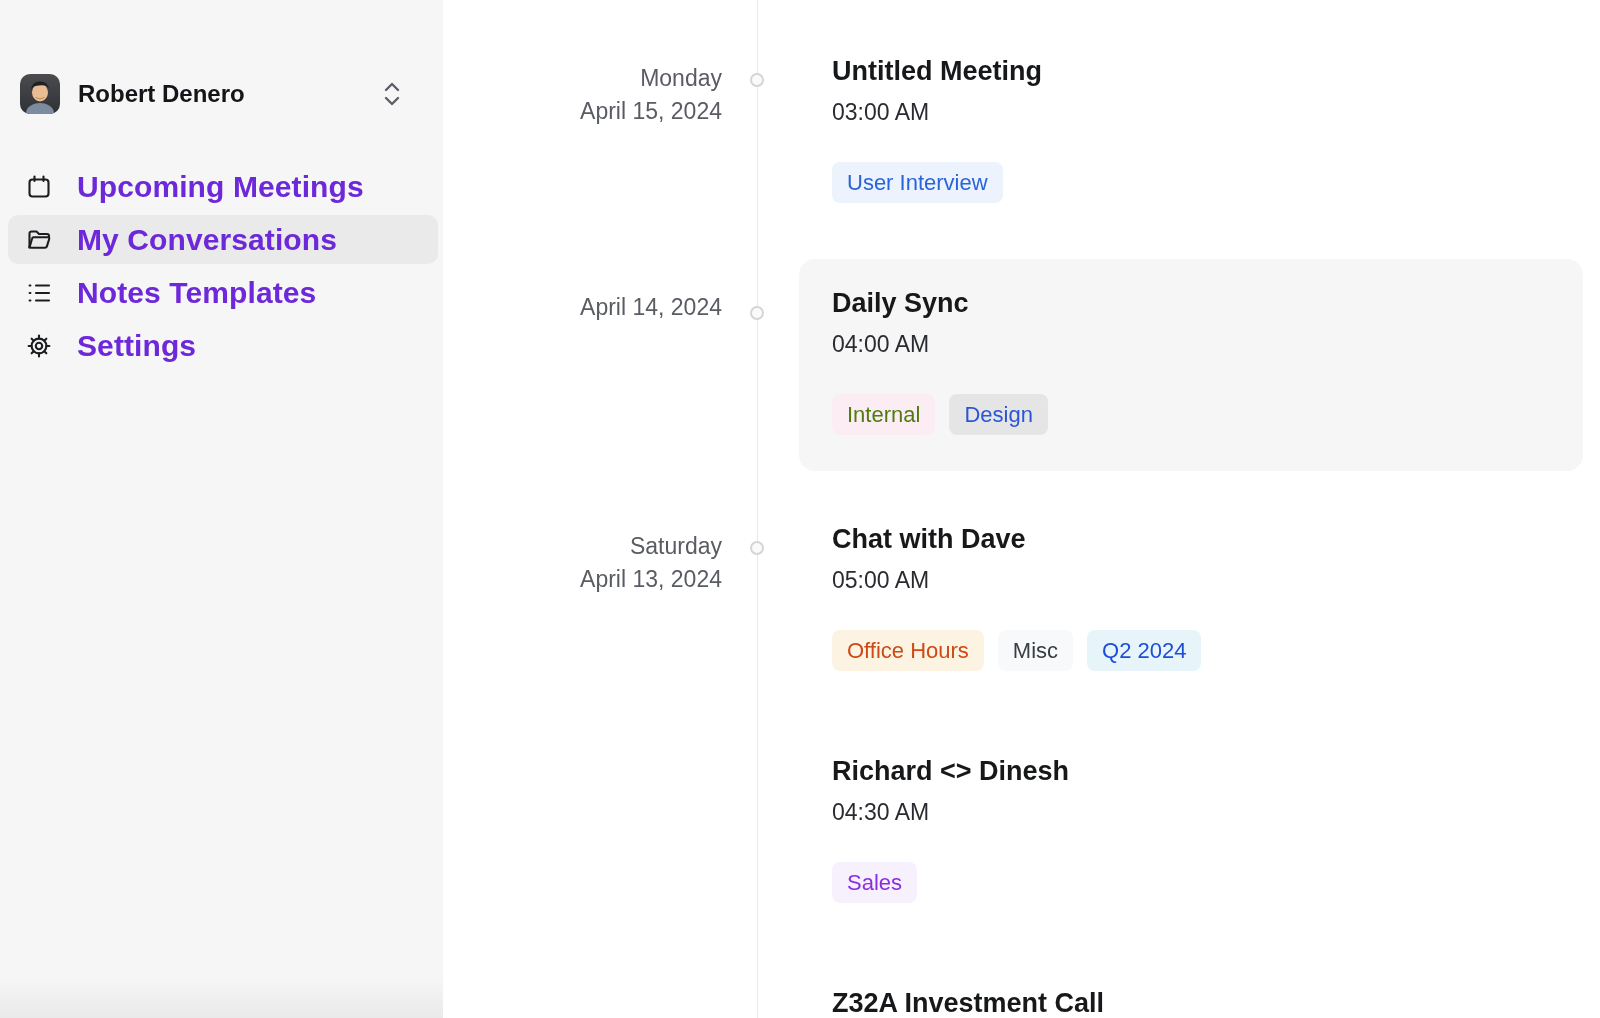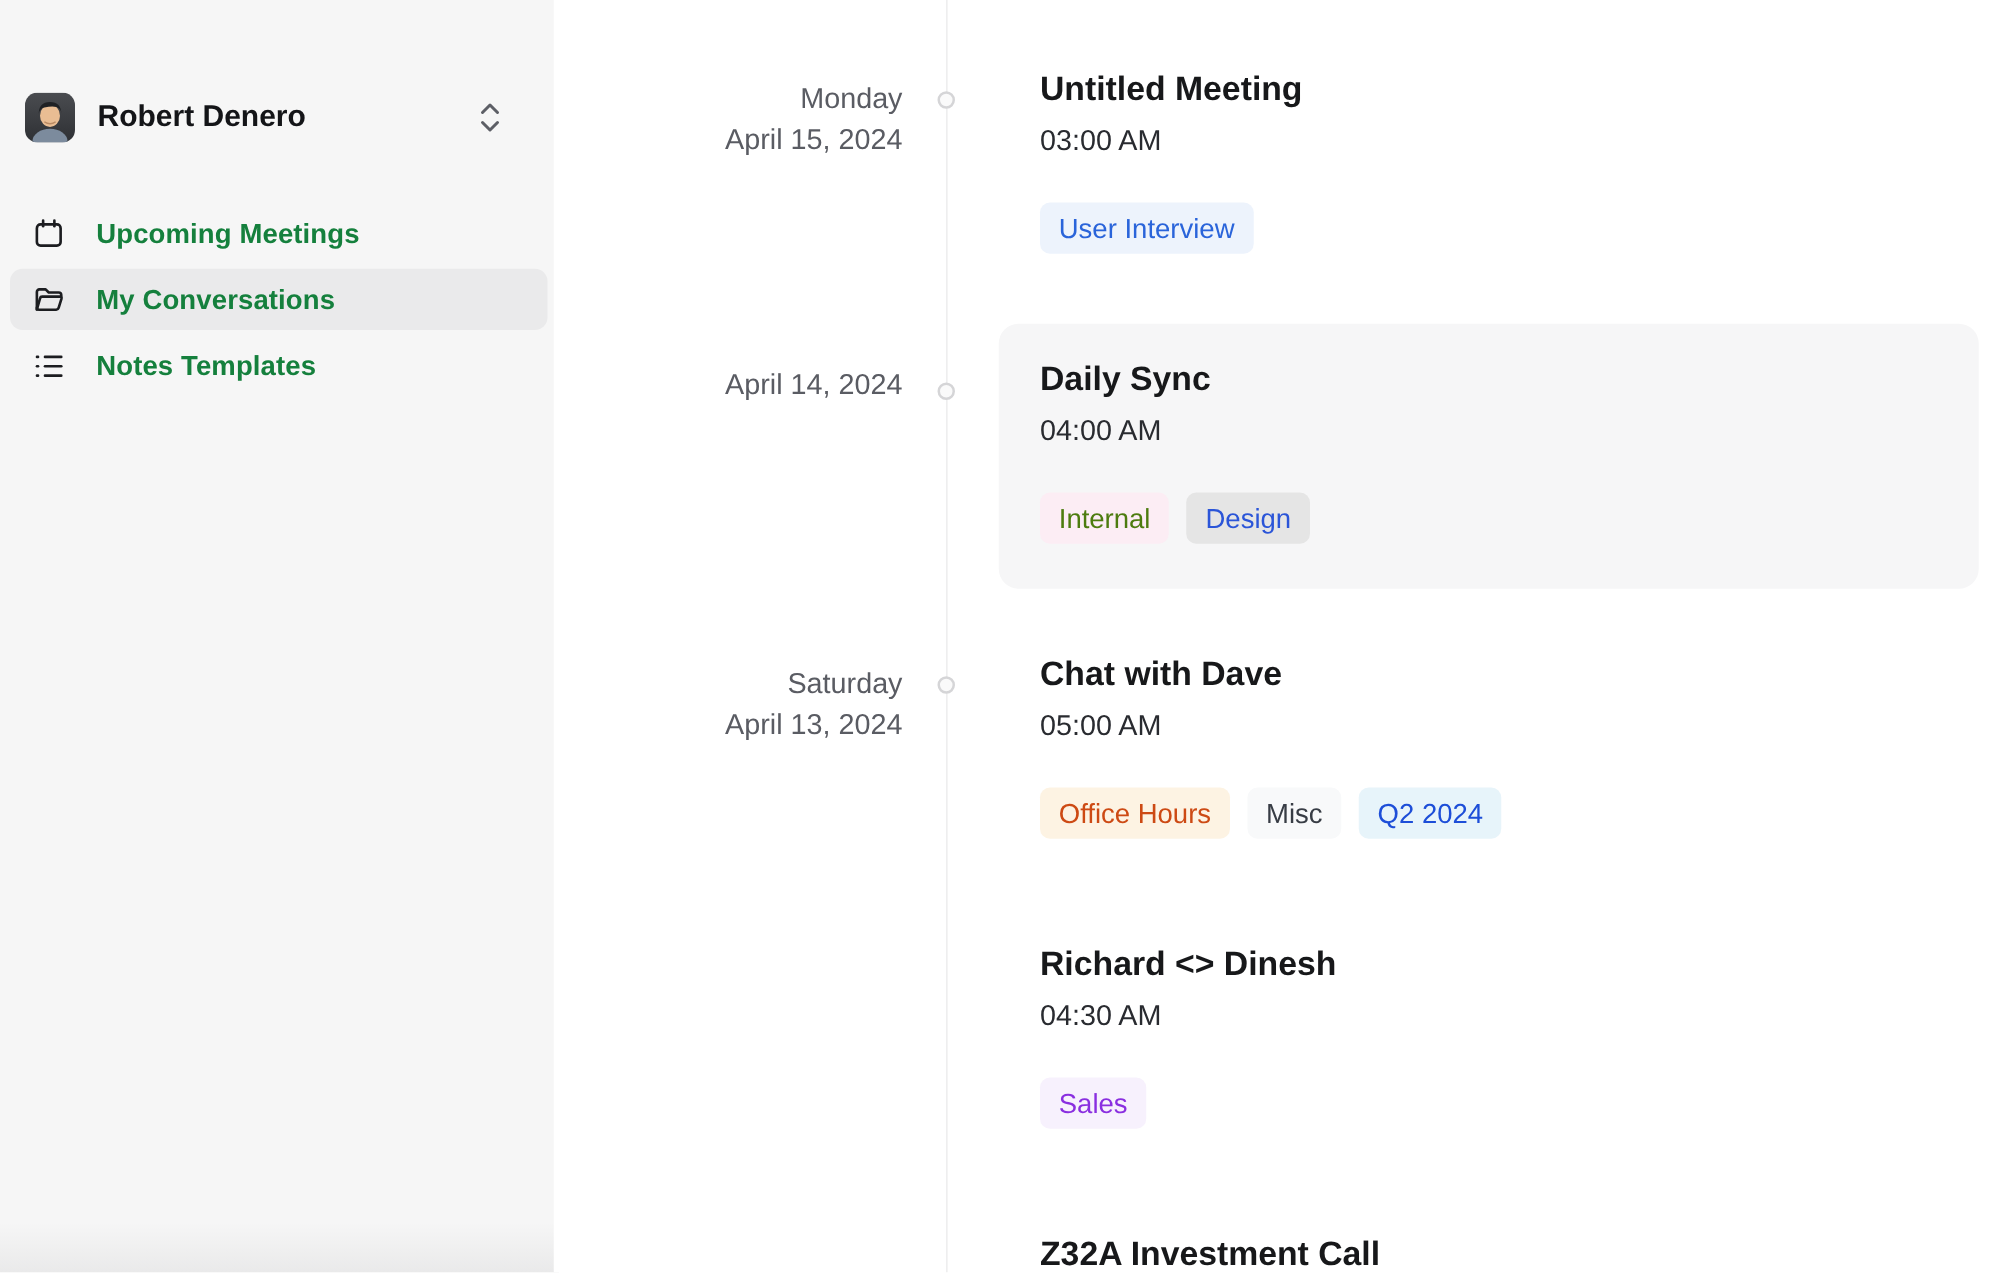--- a/index.html
+++ b/index.html
@@ -46,21 +46,21 @@
     display: flex; align-items: center;
     height: 49px; padding: 0 18px; margin-bottom: 4px;
     border-radius: 10px;
     cursor: default;
   }
   .nav-item.selected { background: #eaeaeb; }
   .nav-icon { width: 26px; height: 26px; flex: none; color: #1c1d20; }
   .nav-icon svg { display: block; width: 100%; height: 100%; }
   .nav-label {
     margin-left: 25px;
-    font-size: 22px; font-weight: 700; color: #15803d;
+    font-size: 30px; font-weight: 700; color: #6d28d9;
     letter-spacing: .1px;
     text-align: center;
   }
 
   
   .main {
     position: absolute; left: 443px; top: 0; right: 0; bottom: 0;
     background: #ffffff;
     padding-top: 55px;
   }
@@ -166,20 +166,37 @@
             <line x1="10" y1="5.5" x2="23" y2="5.5"></line>
             <line x1="10" y1="13" x2="23" y2="13"></line>
             <line x1="10" y1="20.5" x2="23" y2="20.5"></line>
             <line x1="3.6" y1="5.5" x2="4.4" y2="5.5"></line>
             <line x1="3.6" y1="13" x2="4.4" y2="13"></line>
             <line x1="3.6" y1="20.5" x2="4.4" y2="20.5"></line>
           </svg>
         </span>
         <span class="nav-label">Notes Templates</span>
       </div>
+      <div class="nav-item">
+        <span class="nav-icon">
+          <svg viewBox="0 0 26 26" fill="none" stroke="currentColor" stroke-width="2.1" stroke-linecap="round">
+            <circle cx="13" cy="13" r="3.2"></circle>
+            <circle cx="13" cy="13" r="7.4"></circle>
+            <line x1="13" y1="2.6" x2="13" y2="5.6"></line>
+            <line x1="13" y1="20.4" x2="13" y2="23.4"></line>
+            <line x1="2.6" y1="13" x2="5.6" y2="13"></line>
+            <line x1="20.4" y1="13" x2="23.4" y2="13"></line>
+            <line x1="5.65" y1="5.65" x2="7.75" y2="7.75"></line>
+            <line x1="18.25" y1="18.25" x2="20.35" y2="20.35"></line>
+            <line x1="5.65" y1="20.35" x2="7.75" y2="18.25"></line>
+            <line x1="18.25" y1="7.75" x2="20.35" y2="5.65"></line>
+          </svg>
+        </span>
+        <span class="nav-label">Settings</span>
+      </div>
     </nav>
 </aside>
 
 <main class="main">
   <div class="timeline-line"></div>
   <div id="groups">
       <section class="group first-group">
         <div class="date-col">
           <div class="day-label">Monday</div>
           <div class="date-label">April 15, 2024</div>

